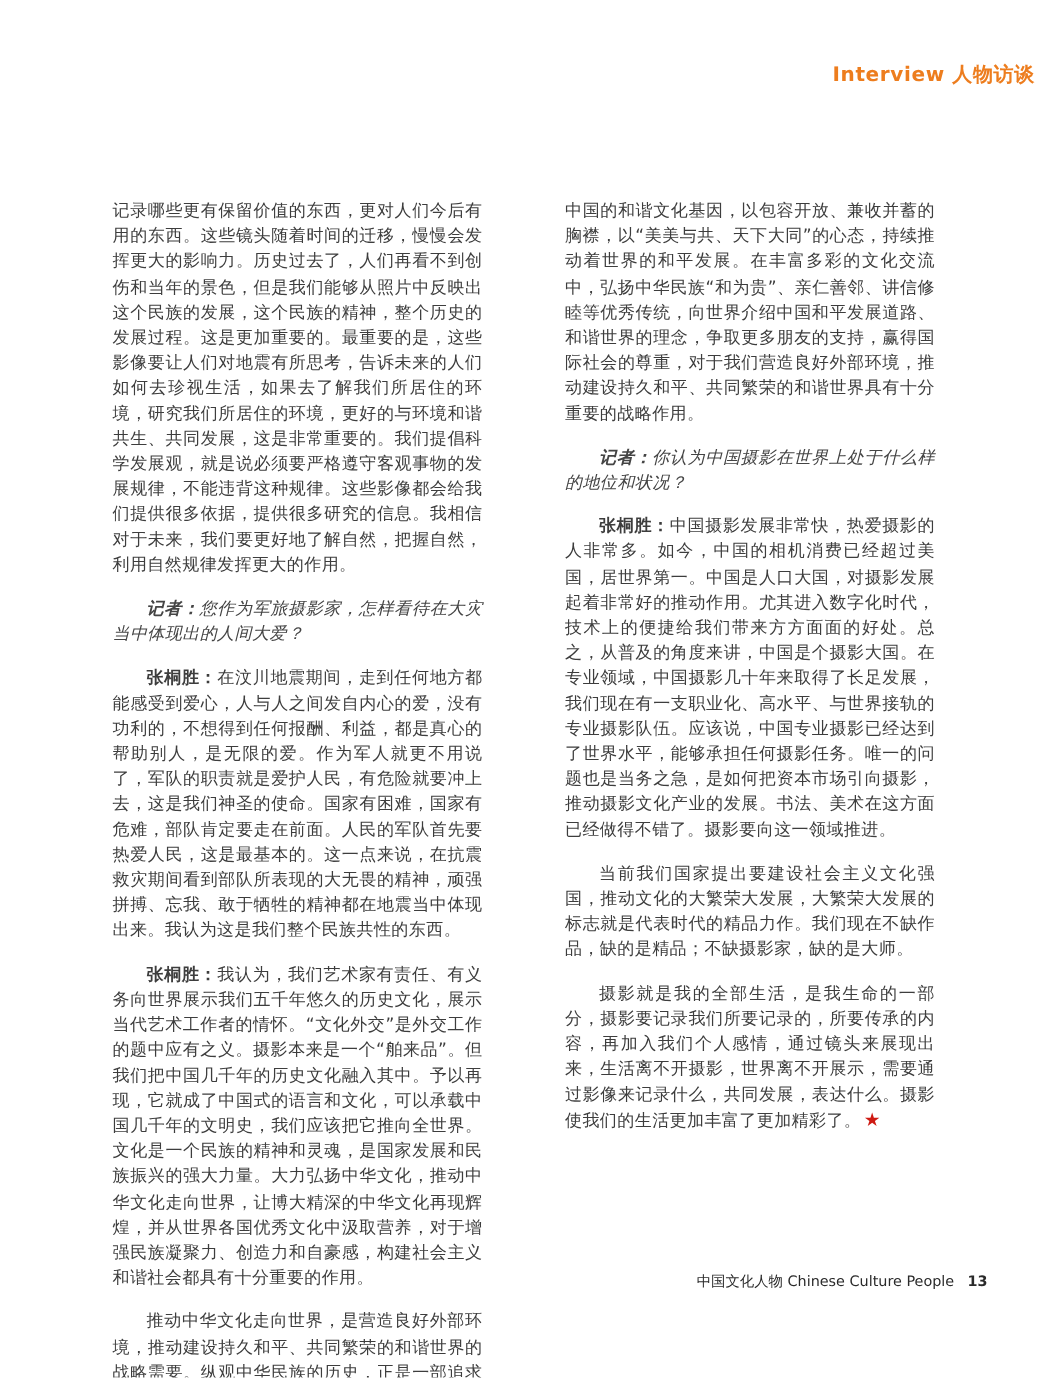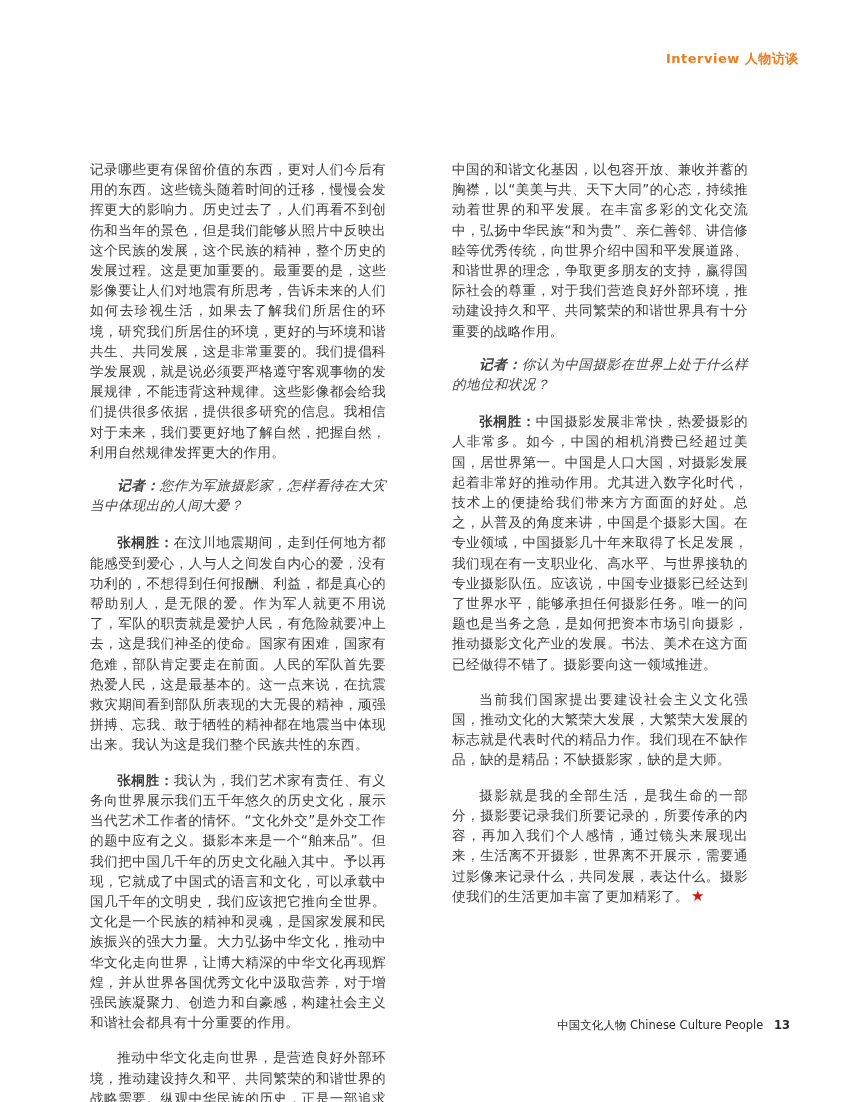--- a/index.html
+++ b/index.html
@@ -8,21 +8,21 @@
     background: #ffffff;
     font-family: "DejaVu Sans", "Liberation Sans", sans-serif;
     position: relative;
     overflow: hidden;
   }
   .page { position: absolute; inset: 0; background: #ffffff; }
 
   .header-label {
     position: absolute;
     top: 50px; left: 666px;
-    font-size: 13px;
+    font-size: 16px;
     font-weight: bold;
     color: #ED7D1E;
     letter-spacing: 0.5px;
     white-space: nowrap;
   }
 
   .col {
     position: absolute;
     top: 144px;
     width: 326px;
@@ -33,21 +33,21 @@
     text-align: justify;
   }
   .col-left  { left: 75px; }
   .col-right { left: 437px; }
 
   .col p { margin: 15px; text-indent: 2em; }
   .col p.no-indent { text-indent: 0; }
 
   
   .col p.q {
-    font-family: Liberation Mono, monospace;
+    font-family: Liberation Serif, serif;
     font-style: italic;
     color: #444444;
   }
   .speaker { font-weight: bold; }
   .q .speaker { font-weight: bold; }
 
   .star {
     color: #CE1A12;
     font-style: normal;
     font-size: 15px;

